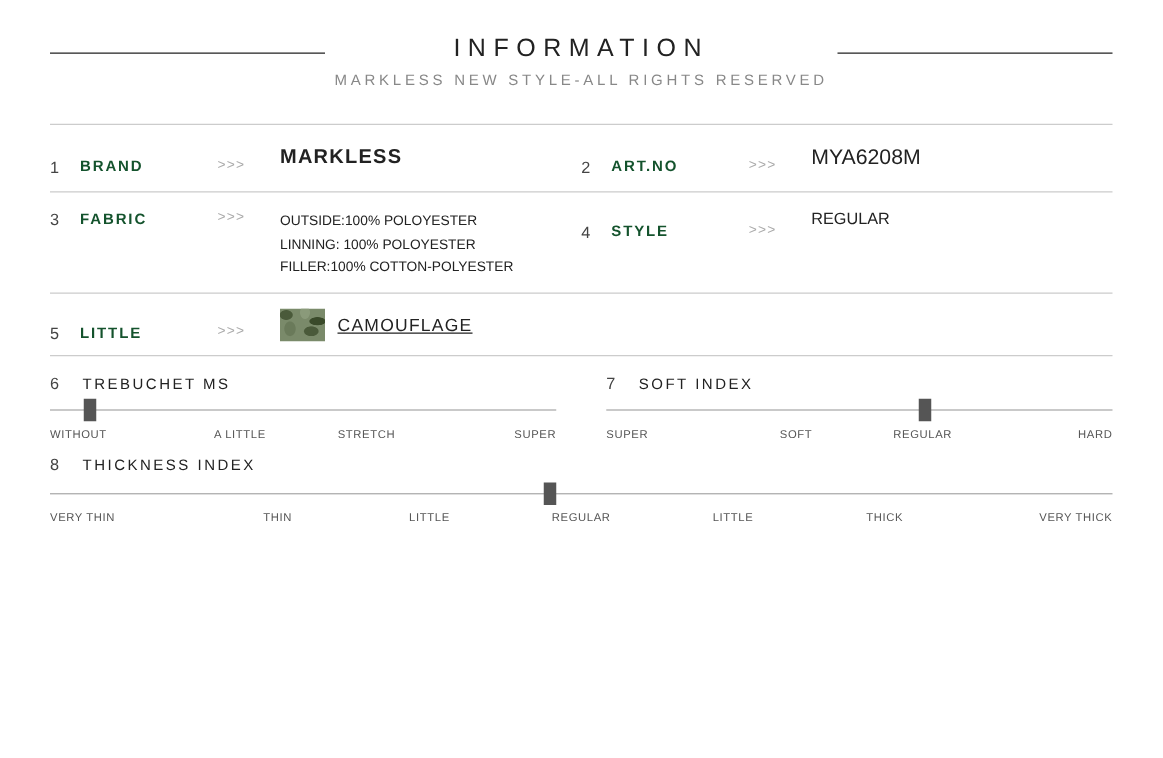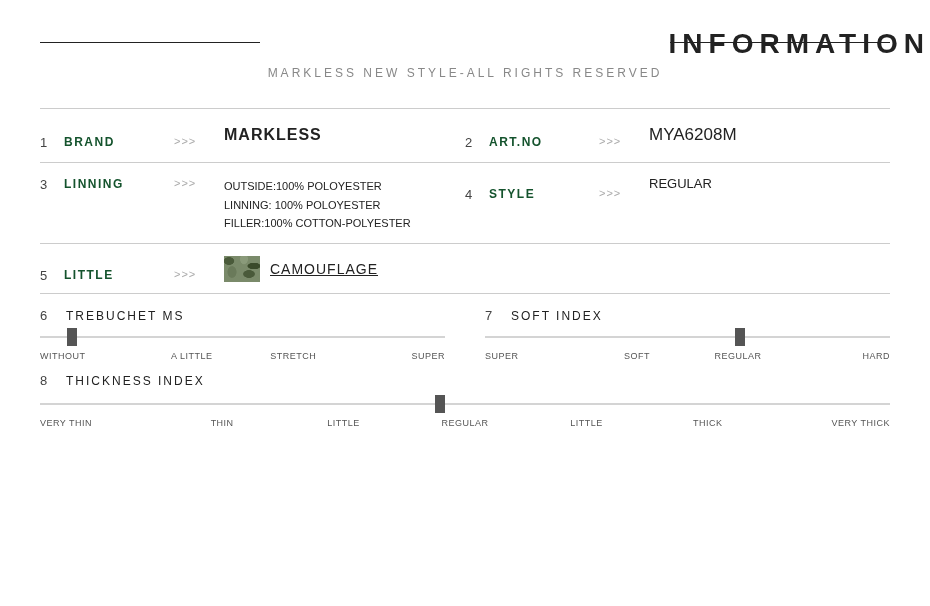--- a/index.html
+++ b/index.html
@@ -19,25 +19,24 @@
       padding: 0;
     }
 
     
     .header {
       text-align: center;
       padding: 28px 0 10px 0;
       position: relative;
     }
     .header-title {
-      font-size: 28px;
-      font-weight: 700;
+      font-size: 20px;
+      font-weight: 400;
       letter-spacing: 6px;
       color: #222;
-      text-align: right;
     }
     .header-subtitle {
       font-size: 12px;
       letter-spacing: 3px;
       color: #888;
       margin-top: 6px;
     }
     .header-lines {
       display: flex;
       align-items: center;
@@ -267,21 +266,21 @@
           <span class="row-arrow">&gt;&gt;&gt;</span>
           <span class="row-value" style="padding-top:0; font-size:17px;">MYA6208M</span>
         </div>
       </div>
     </div>
 
     <div class="split-row">
       <div class="split-half">
         <div class="info-cell" style="padding: 10px 0; align-items:flex-start;">
           <span class="row-num" style="padding-top:4px;">3</span>
-          <span class="row-label" style="padding-top:4px;">LINNING</span>
+          <span class="row-label" style="padding-top:4px;">FABRIC</span>
           <span class="row-arrow" style="padding-top:4px;">&gt;&gt;&gt;</span>
           <span class="row-value" style="padding-top:4px; font-size:11px; white-space:pre-line;">OUTSIDE:100% POLOYESTER
 LINNING: 100% POLOYESTER
 FILLER:100% COTTON-POLYESTER</span>
         </div>
       </div>
       <div class="split-half">
         <div class="info-cell" style="padding: 10px 0; align-items:center;">
           <span class="row-num">4</span>
           <span class="row-label">STYLE</span>

